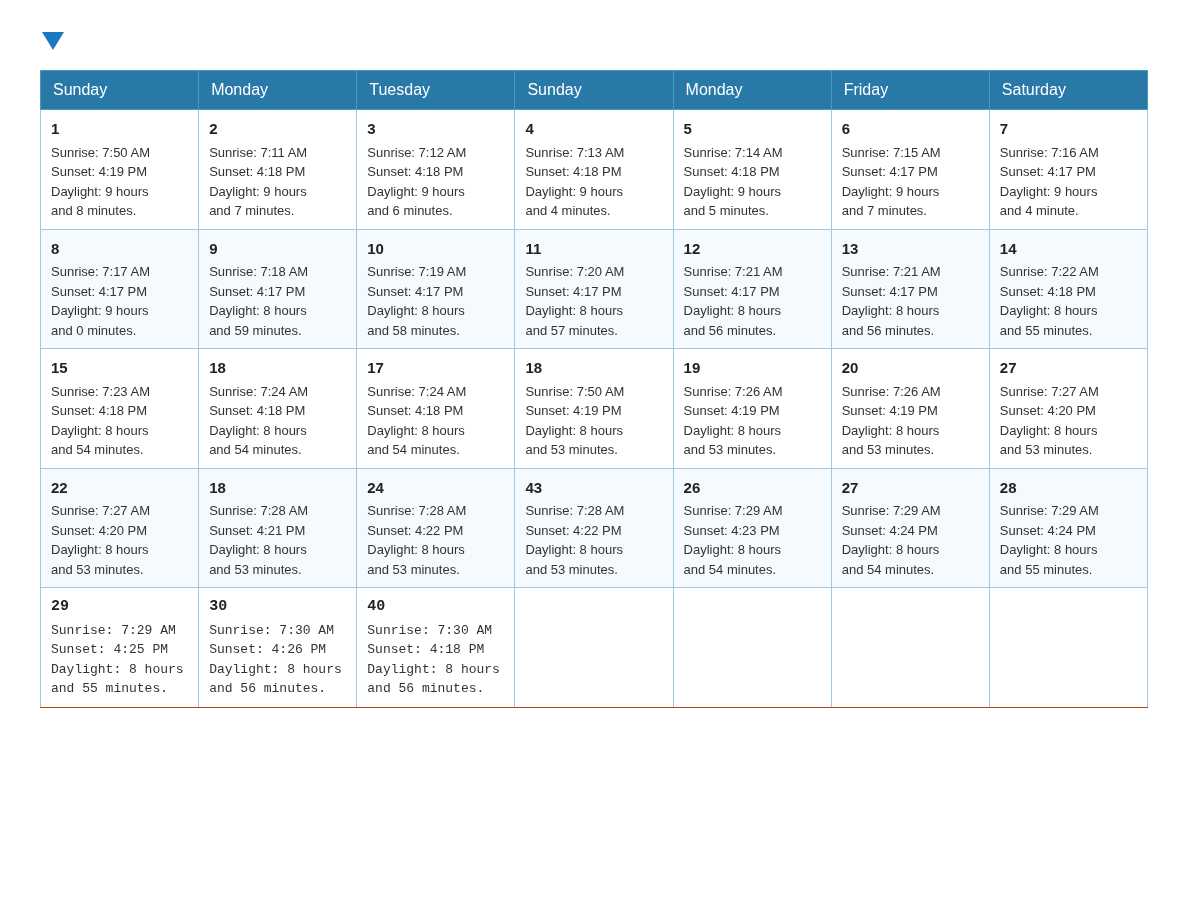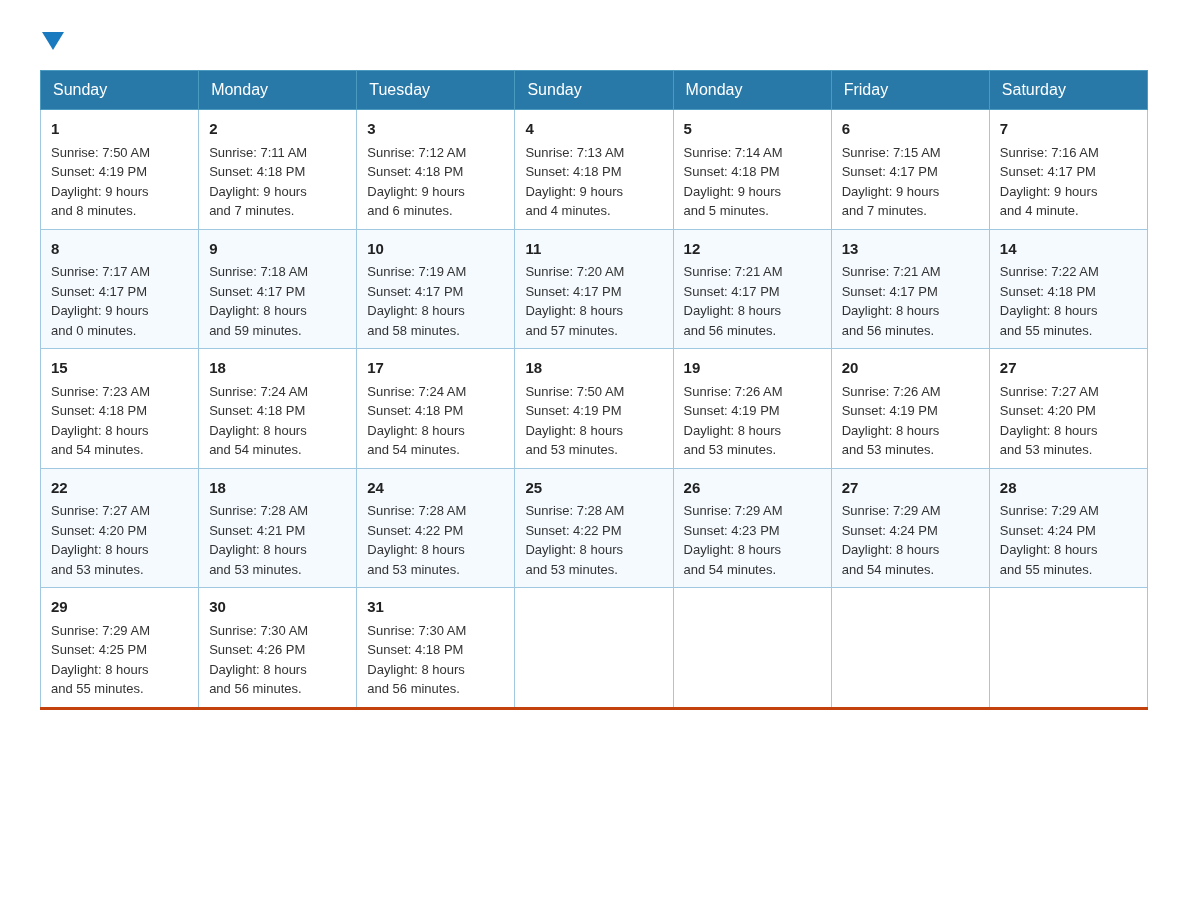--- a/index.html
+++ b/index.html
@@ -67,21 +67,22 @@
       font-size: 15px;
       font-weight: bold;
       color: #222;
       display: block;
       margin-bottom: 2px;
     }
     .calendar td:empty {
       background: #fff;
     }
     .last-row td {
-      border-bottom: 3px solid #c2410c;
+      border-bottom: 1px solid #c2410c;
+      font-family: Liberation Mono, monospace;
     }
     .logo-img {
       display: flex;
       flex-direction: column;
       line-height: 1;
     }
     .logo-general {
       font-size: 30px;
       font-weight: bold;
       color: #333;
@@ -297,21 +298,21 @@
           <div>and 53 minutes.</div>
         </td>
         <td>
           <span class="day-number">24</span>
           <div>Sunrise: 7:28 AM</div>
           <div>Sunset: 4:22 PM</div>
           <div>Daylight: 8 hours</div>
           <div>and 53 minutes.</div>
         </td>
         <td>
-          <span class="day-number">25</span>
+          <span class="day-number">43</span>
           <div>Sunrise: 7:28 AM</div>
           <div>Sunset: 4:22 PM</div>
           <div>Daylight: 8 hours</div>
           <div>and 53 minutes.</div>
         </td>
         <td>
           <span class="day-number">26</span>
           <div>Sunrise: 7:29 AM</div>
           <div>Sunset: 4:23 PM</div>
           <div>Daylight: 8 hours</div>
@@ -341,21 +342,21 @@
           <div>and 55 minutes.</div>
         </td>
         <td>
           <span class="day-number">30</span>
           <div>Sunrise: 7:30 AM</div>
           <div>Sunset: 4:26 PM</div>
           <div>Daylight: 8 hours</div>
           <div>and 56 minutes.</div>
         </td>
         <td>
-          <span class="day-number">31</span>
+          <span class="day-number">40</span>
           <div>Sunrise: 7:30 AM</div>
           <div>Sunset: 4:18 PM</div>
           <div>Daylight: 8 hours</div>
           <div>and 56 minutes.</div>
         </td>
         <td></td>
         <td></td>
         <td></td>
         <td></td>
       </tr>

